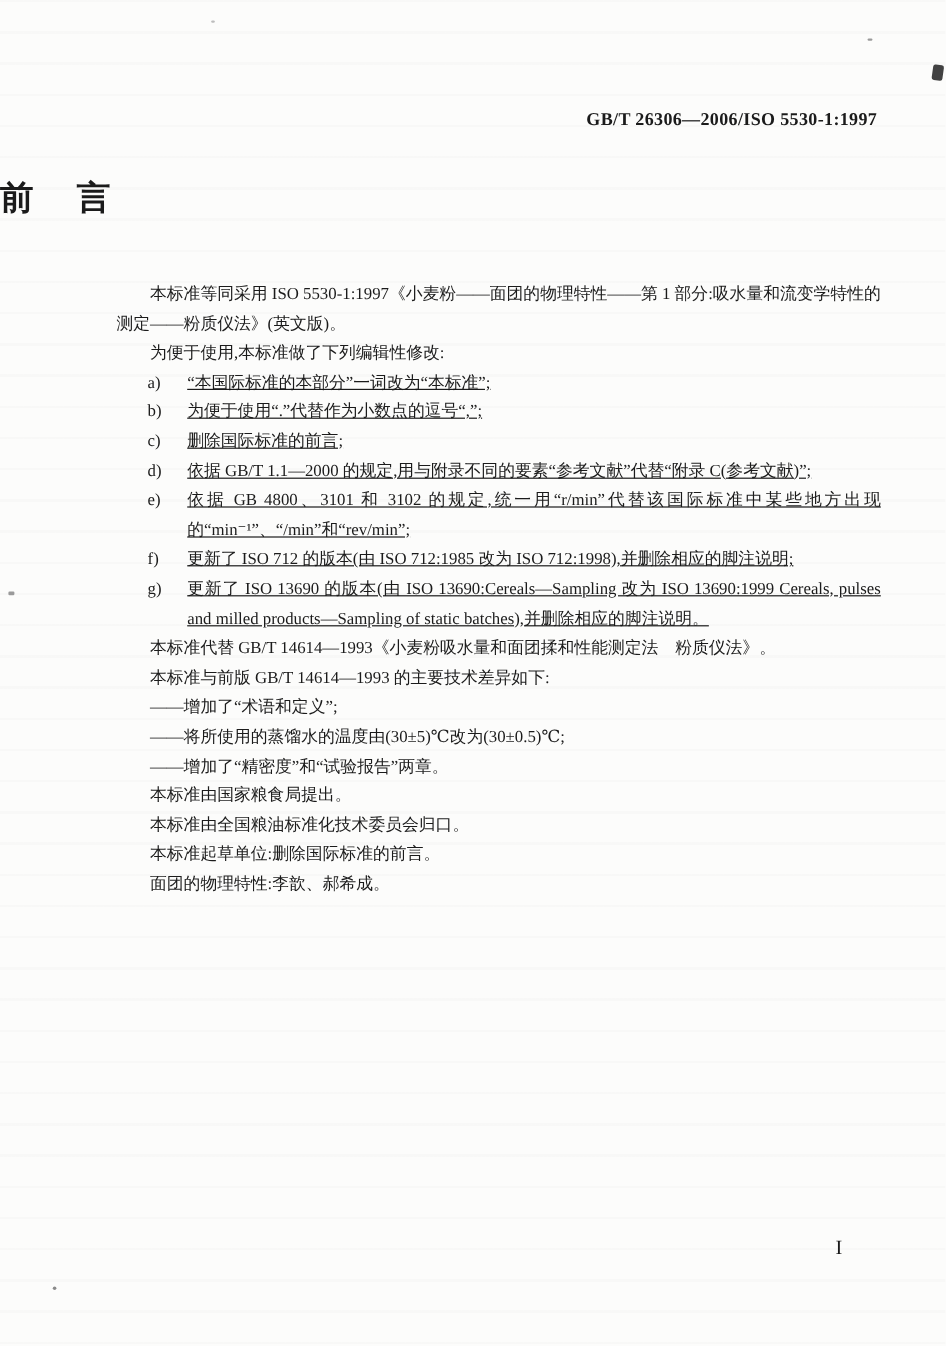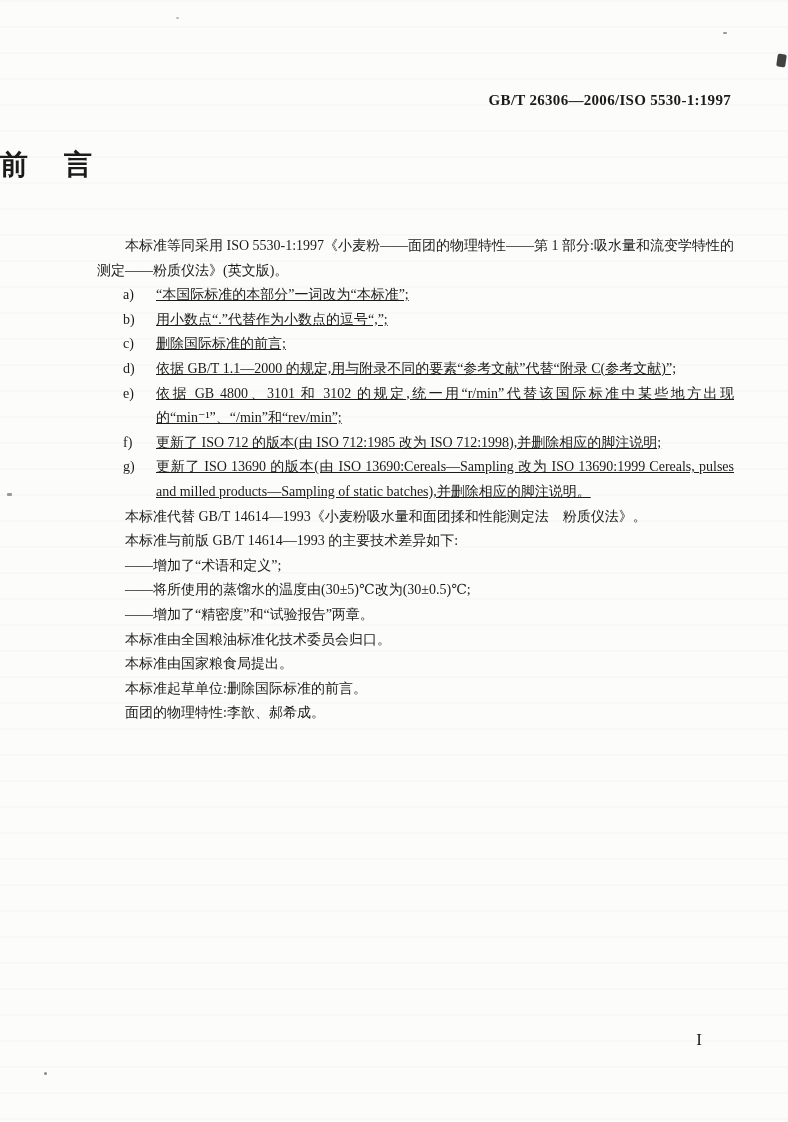--- a/index.html
+++ b/index.html
@@ -78,28 +78,29 @@
 <div class="scan-texture"></div>
 
 <div class="header-code">GB/T 26306—2006/ISO 5530-1:1997</div>
 
 <h1 class="doc-title">前　言</h1>
 
 <div class="body-block">
 
   <p>本标准等同采用 ISO 5530-1:1997《小麦粉——面团的物理特性——第 1 部分:吸水量和流变学特性的测定——粉质仪法》(英文版)。</p>
 
+  <p>为便于使用,本标准做了下列编辑性修改:</p>
 
   <div class="edit-item">
     <span class="item-label">a)</span>
     <span class="item-text">“本国际标准的本部分”一词改为“本标准”;</span>
   </div>
   <div class="edit-item">
     <span class="item-label">b)</span>
-    <span class="item-text">用小数点“.”代替作为小数点的逗号“,”;</span>
+    <span class="item-text">为便于使用“.”代替作为小数点的逗号“,”;</span>
   </div>
   <div class="edit-item">
     <span class="item-label">c)</span>
     <span class="item-text">删除国际标准的前言;</span>
   </div>
   <div class="edit-item">
     <span class="item-label">d)</span>
     <span class="item-text">依据 GB/T 1.1—2000 的规定,用与附录不同的要素“参考文献”代替“附录 C(参考文献)”;</span>
   </div>
   <div class="edit-item">
@@ -116,22 +117,22 @@
   </div>
 
   <p>本标准代替 GB/T 14614—1993《小麦粉吸水量和面团揉和性能测定法　粉质仪法》。</p>
 
   <p>本标准与前版 GB/T 14614—1993 的主要技术差异如下:</p>
 
   <p>——增加了“术语和定义”;</p>
   <p>——将所使用的蒸馏水的温度由(30±5)℃改为(30±0.5)℃;</p>
   <p>——增加了“精密度”和“试验报告”两章。</p>
 
+  <p>本标准由国家粮食局提出。</p>
   <p>本标准由全国粮油标准化技术委员会归口。</p>
-  <p>本标准由国家粮食局提出。</p>
   <p>本标准起草单位:删除国际标准的前言。</p>
   <p>面团的物理特性:李歆、郝希成。</p>
 
 </div>
 
 <div class="page-number">I</div>
 
 <div class="speck speck-a"></div>
 <div class="speck speck-b"></div>
 <div class="speck speck-c"></div>

